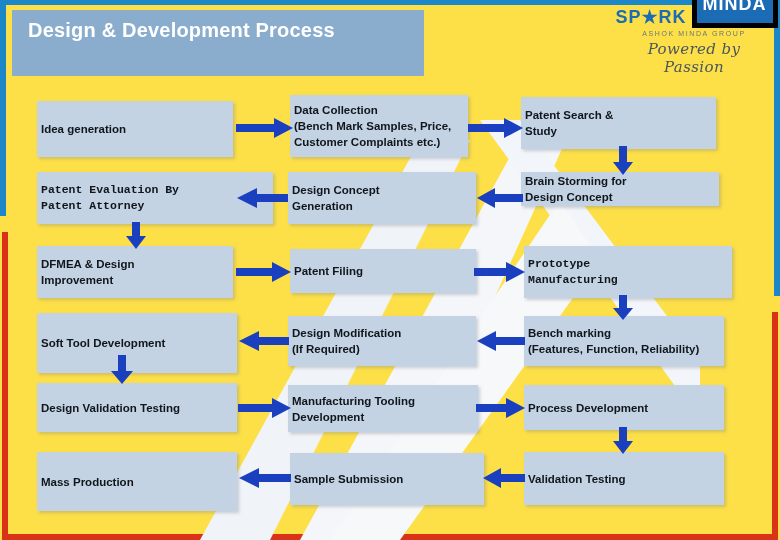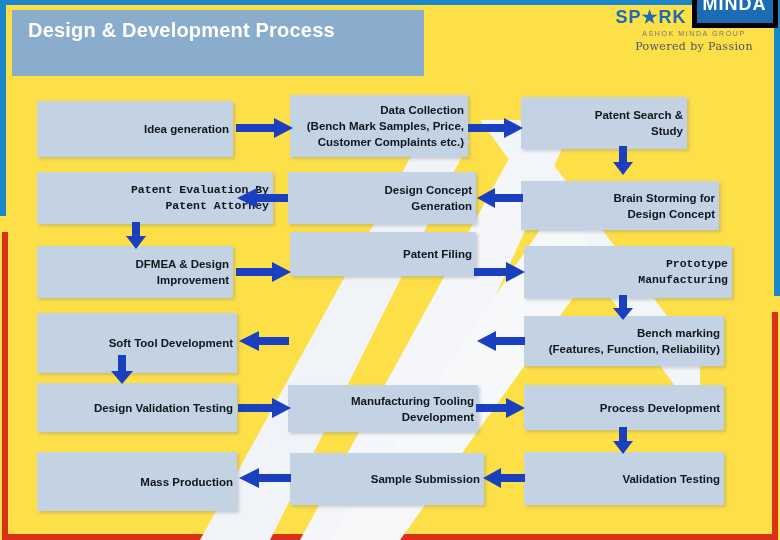--- a/index.html
+++ b/index.html
@@ -98,34 +98,35 @@
   }
   .logo-sub {
     color: #6b7480;
     font-size: 7px;
     letter-spacing: 1.6px;
     margin-top: 2px;
   }
   .logo-tag {
     color: #4a5560;
     font-family: "DejaVu Serif", serif;
-    font-size: 11px;
+    font-style: italic;
+    font-size: 15px;
     margin-top: 3px;
     letter-spacing: 0.4px;
   }
 
   
   .flow-box {
     position: absolute;
     background: #c3d3e3;
     box-shadow: 2px 2px 3px rgba(120,130,145,0.35);
     display: flex;
     align-items: center;
     justify-content: center;
-    text-align: right;
+    text-align: left;
     color: #11151c;
     font-size: 11.5px;
     font-weight: bold;
     line-height: 16px;
     padding: 2px 4px;
   }
   .flow-box span { display: block; width: 100%; }
 
   
   .arrow { position: absolute; }
@@ -166,52 +167,55 @@
   </div>
 
   <div class="flow-box" style="left:37px;  top:101px; width:196px; height:56px;">
     <span>Idea generation</span>
   </div>
 
   <div class="flow-box" style="left:290px; top:95px;  width:178px; height:62px;">
     <span>Data Collection<br>(Bench Mark Samples, Price,<br>Customer Complaints etc.)</span>
   </div>
 
-  <div class="flow-box" style="left:521px; top:97px;  width:166px; height:52px;">
+  <div class="flow-box" style="left:521px; top:97px;  width:195px; height:52px;">
     <span>Patent Search &amp;<br>Study</span>
   </div>
 
   <div class="flow-box" style="left:37px;  top:172px; width:236px; height:52px;font-family:Liberation Mono, monospace;">
     <span>Patent Evaluation By<br>Patent Attorney</span>
   </div>
 
   <div class="flow-box" style="left:288px; top:172px; width:188px; height:52px;">
     <span>Design Concept<br>Generation</span>
   </div>
 
-  <div class="flow-box" style="left:521px; top:172px; width:198px; height:49px;margin-top:9px;">
+  <div class="flow-box" style="left:521px; top:172px; width:198px; height:34px;">
     <span>Brain Storming for<br>Design Concept</span>
   </div>
 
   <div class="flow-box" style="left:37px;  top:246px; width:196px; height:52px;">
     <span>DFMEA &amp; Design<br>Improvement</span>
   </div>
 
-  <div class="flow-box" style="left:290px; top:232px; width:186px; height:44px;">
+  <div class="flow-box" style="left:290px; top:249px; width:186px; height:44px;">
     <span>Patent Filing</span>
   </div>
 
   <div class="flow-box" style="left:524px; top:246px; width:208px; height:52px;font-family:Liberation Mono, monospace;">
     <span>Prototype<br>Manufacturing</span>
   </div>
 
   <div class="flow-box" style="left:37px;  top:313px; width:200px; height:60px;">
     <span>Soft Tool Development</span>
   </div>
 
+  <div class="flow-box" style="left:288px; top:316px; width:188px; height:50px;">
+    <span>Design Modification<br>(If Required)</span>
+  </div>
 
   <div class="flow-box" style="left:524px; top:316px; width:200px; height:50px;">
     <span>Bench marking<br>(Features, Function, Reliability)</span>
   </div>
 
   <div class="flow-box" style="left:37px;  top:383px; width:200px; height:49px;">
     <span>Design Validation Testing</span>
   </div>
 
   <div class="flow-box" style="left:288px; top:385px; width:190px; height:47px;">

